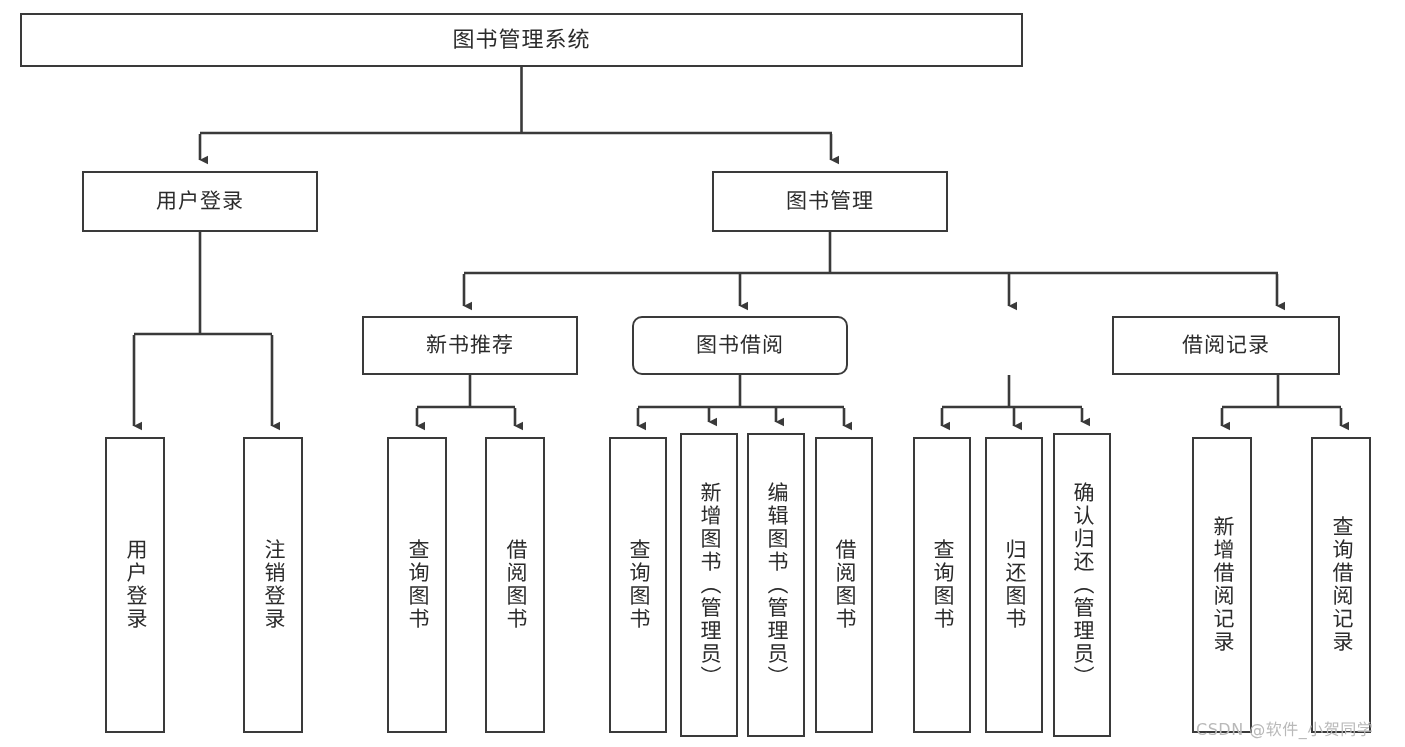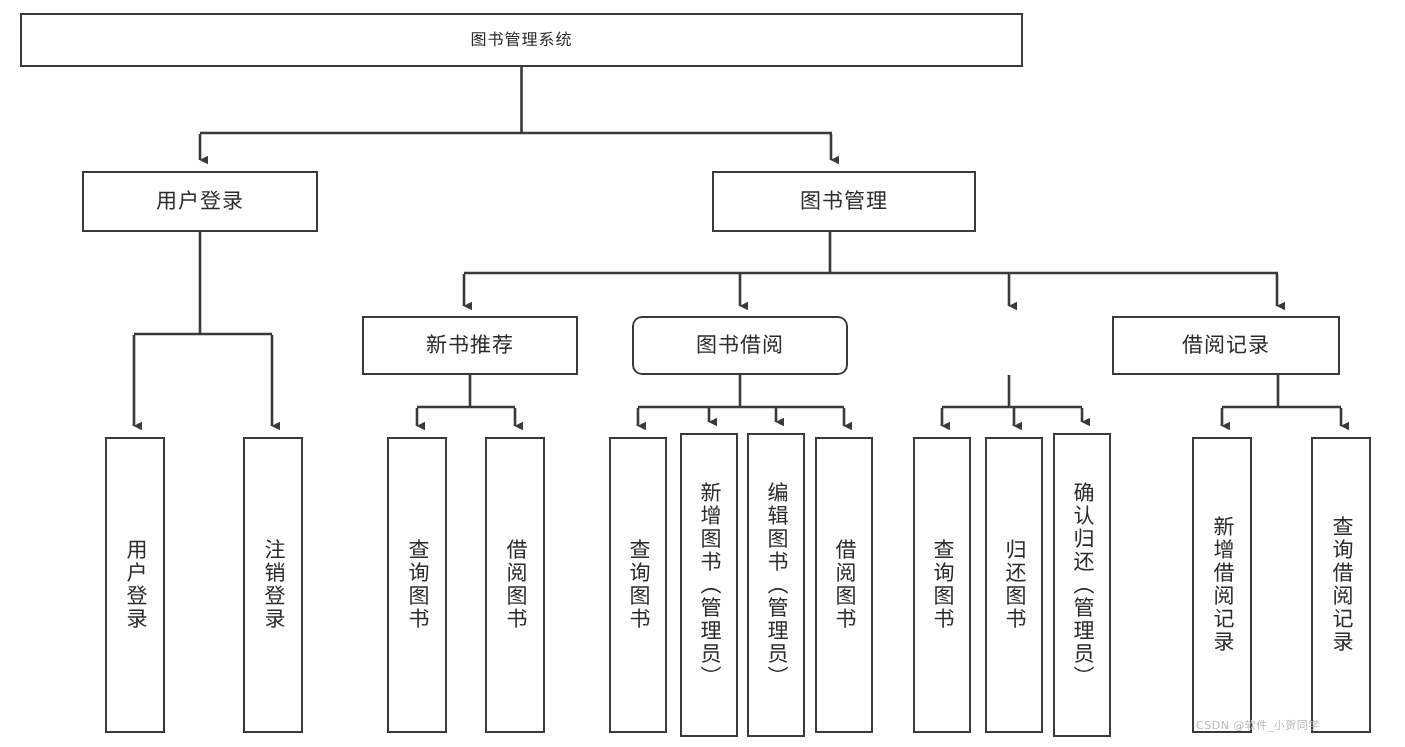--- a/index.html
+++ b/index.html
@@ -35,40 +35,40 @@
     align-items: center;
     justify-content: center;
     color: #2b2b2b;
   }
   .node.horiz {
     font-size: 21px;
     letter-spacing: 1px;
     line-height: 1.2;
   }
   .node.root {
-    font-size: 16px;
+    font-size: 22px;
   }
   .node.vert {
     writing-mode: vertical-rl;
     text-orientation: upright;
     align-items: center;
     justify-content: center;
     font-size: 21px;
     line-height: 1.15;
     letter-spacing: 2px;
     padding: 4px 0;
   }
   .node.vert .vtext {
     writing-mode: vertical-rl;
     text-orientation: upright;
     white-space: nowrap;
   }
   .watermark {
     position: absolute;
-    font-size: 11px;
+    font-size: 16px;
     color: #b9b9b9;
     letter-spacing: 0.5px;
     white-space: nowrap;
   }
 </style>
 </head>
 <body>
 
 <div id="canvas">
 
@@ -118,21 +118,21 @@
       <path d="M 1278 375 L 1278 407"></path>
       <path d="M 1222 407 L 1341 407"></path>
       <path d="M 1222 408 L 1222 426" marker-end="url(#arrowhead)"></path>
       <path d="M 1341 408 L 1341 426" marker-end="url(#arrowhead)"></path>
     </g>
   </svg>
 
   <div class="node root horiz" id="n-root" style="left: 20px; top: 13px; width: 1003px; height: 54px;">图书管理系统</div>
 
   <div class="node horiz" id="n-l2-0" style="left: 82px; top: 171px; width: 236px; height: 61px;">用户登录</div>
-  <div class="node horiz" id="n-l2-1" style="left: 712px; top: 171px; width: 264px; height: 61px;">图书管理</div>
+  <div class="node horiz" id="n-l2-1" style="left: 712px; top: 171px; width: 236px; height: 61px;">图书管理</div>
 
   <div class="node horiz" id="n-l3-0" style="left: 362px; top: 316px; width: 216px; height: 59px;">新书推荐</div>
   <div class="node horiz" id="n-l3-1" style="left: 632px; top: 316px; width: 216px; height: 59px; border-radius: 10px;">图书借阅</div>
   <div class="node horiz" id="n-l3-3" style="left: 1112px; top: 316px; width: 228px; height: 59px; text-align: center;">借阅记录</div>
 
   <div class="node vert" id="n-leaf-0" style="left: 105px; top: 437px; width: 60px; height: 296px;">
     <span class="vtext">用户登录</span>
   </div>
   <div class="node vert" id="n-leaf-1" style="left: 243px; top: 437px; width: 60px; height: 296px;">
     <span class="vtext">注销登录</span>

